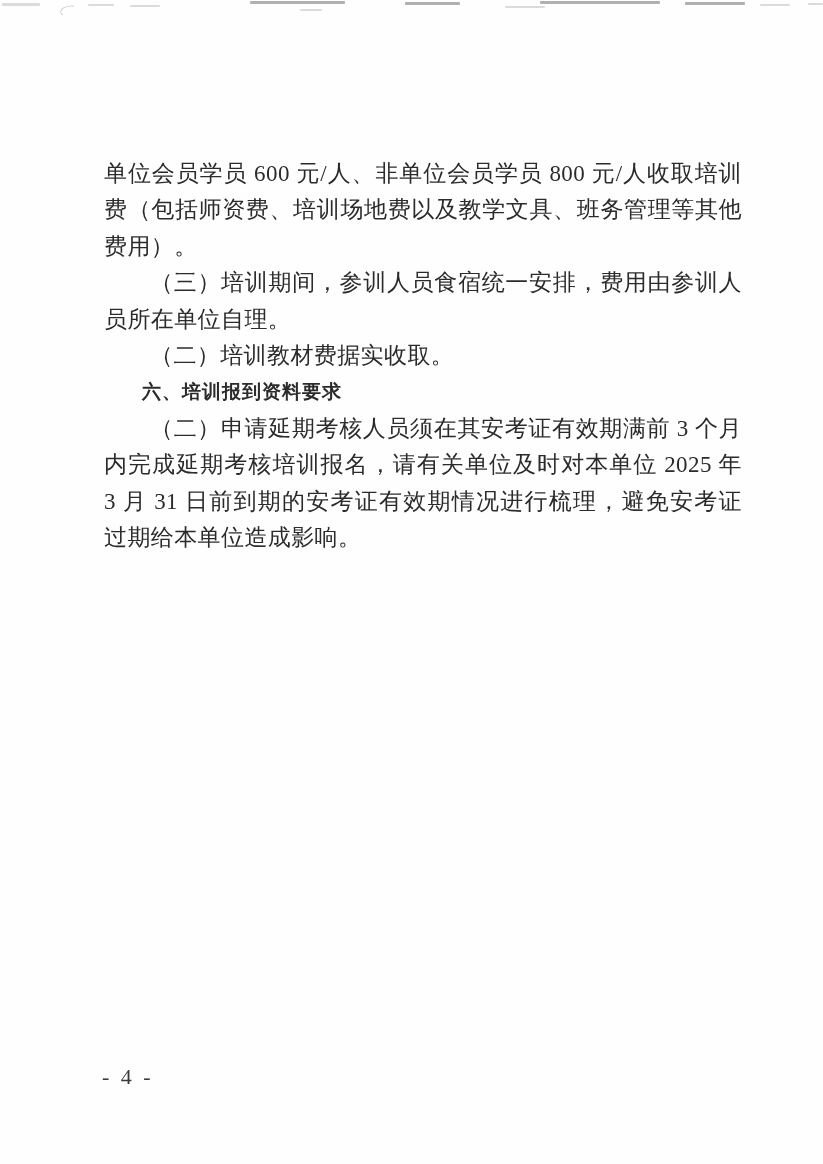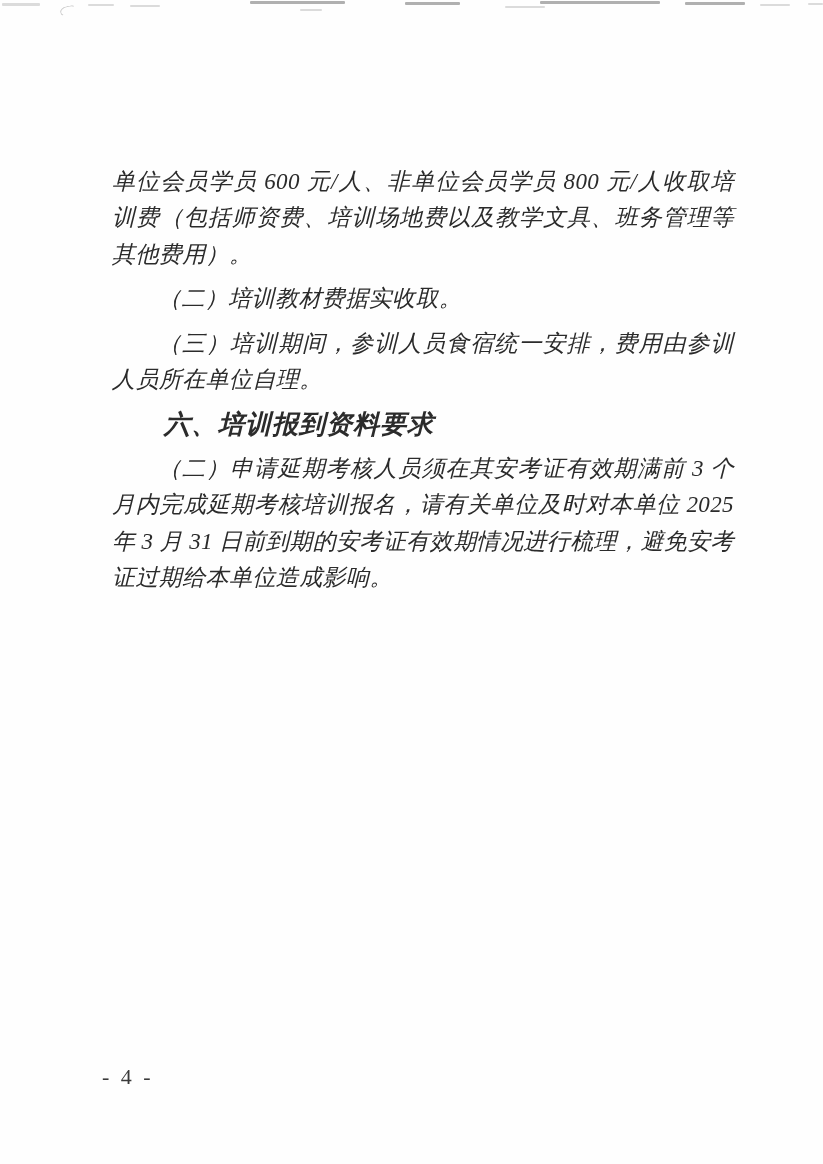--- a/index.html
+++ b/index.html
@@ -21,31 +21,30 @@
     position: absolute;
     left: 104px;
     top: 156px;
     width: 638px;
     text-align: justify;
     font-size: 23px;
     line-height: 36.4px;
     letter-spacing: 0.4px;
   }
   .para {
-    margin: 8px;
+    margin: 0;
     padding: 0;
-    font-style: italic;
   }
   .para.indent {
     text-indent: 2em;
   }
   .para.heading {
     font-family: "Liberation Sans", "DejaVu Sans", sans-serif;
     font-weight: bold;
-    font-size: 26px;
+    font-size: 19px;
     letter-spacing: 1px;
   }
   .footer-pagenum {
     position: absolute;
     left: 102px;
     top: 1064px;
     font-size: 22px;
     letter-spacing: 3px;
     color: #3a3a3a;
   }
@@ -83,21 +82,21 @@
   <div class="artifact" style="left:300px; top:9px; width:22px; height:2px;"></div>
   <div class="artifact dark" style="left:405px; top:2px; width:55px; height:3px;"></div>
   <div class="artifact" style="left:505px; top:6px; width:40px; height:2px;"></div>
   <div class="artifact dark" style="left:540px; top:1px; width:120px; height:3px;"></div>
   <div class="artifact dark" style="left:685px; top:2px; width:60px; height:3px;"></div>
   <div class="artifact" style="left:760px; top:4px; width:30px; height:2px;"></div>
   <div class="artifact" style="left:808px; top:3px; width:15px; height:2px;"></div>
 
   <div class="content">
     <p class="para">单位会员学员 600 元/人、非单位会员学员 800 元/人收取培训费（包括师资费、培训场地费以及教学文具、班务管理等其他费用）。</p>
+    <p class="para indent">（三）培训期间，参训人员食宿统一安排，费用由参训人员所在单位自理。</p>
     <p class="para indent">（二）培训教材费据实收取。</p>
-    <p class="para indent">（三）培训期间，参训人员食宿统一安排，费用由参训人员所在单位自理。</p>
     <p class="para indent heading">六、培训报到资料要求</p>
     <p class="para indent">（二）申请延期考核人员须在其安考证有效期满前 3 个月内完成延期考核培训报名，请有关单位及时对本单位 2025 年 3 月 31 日前到期的安考证有效期情况进行梳理，避免安考证过期给本单位造成影响。</p>
   </div>
 
   <div class="footer-pagenum">- 4 -</div>
 
 </div>
 
 </body></html>

